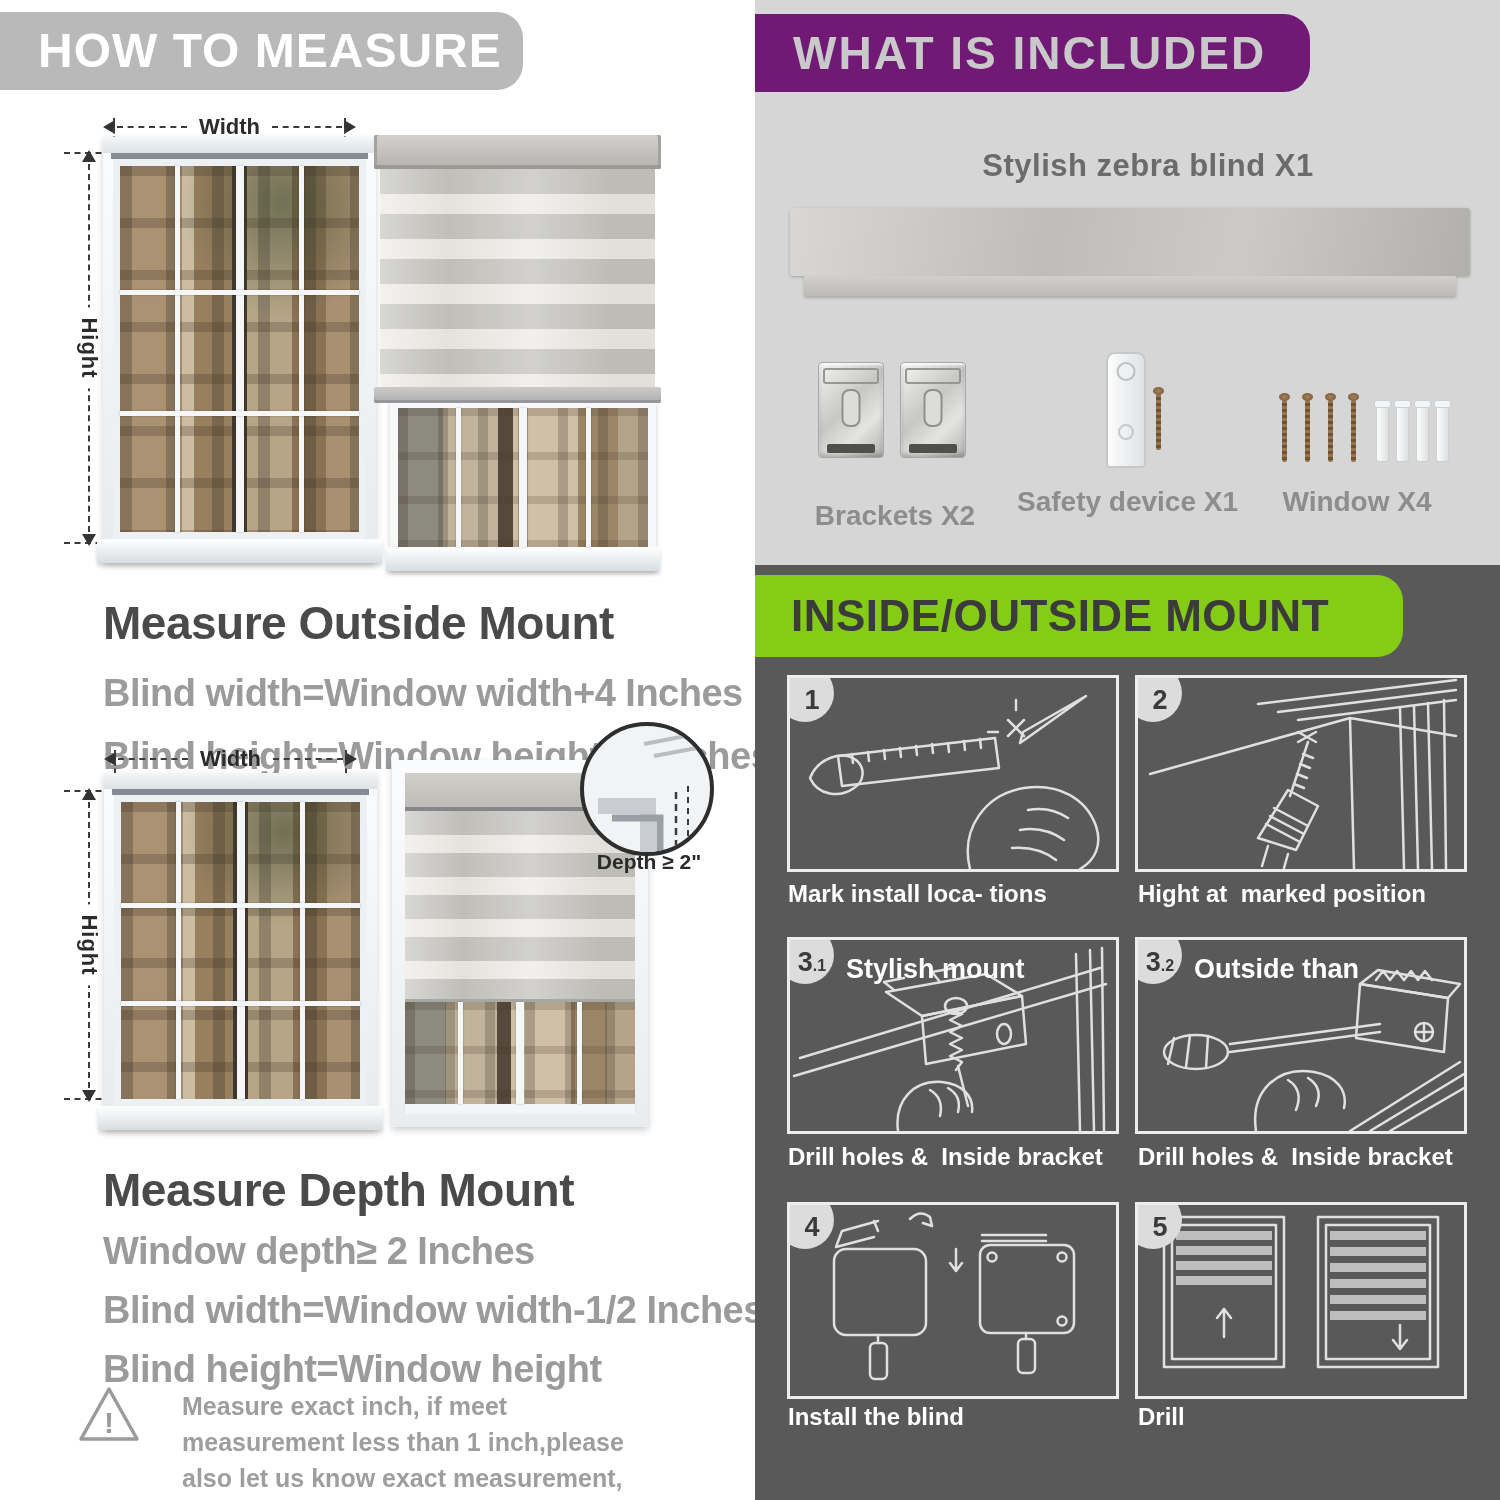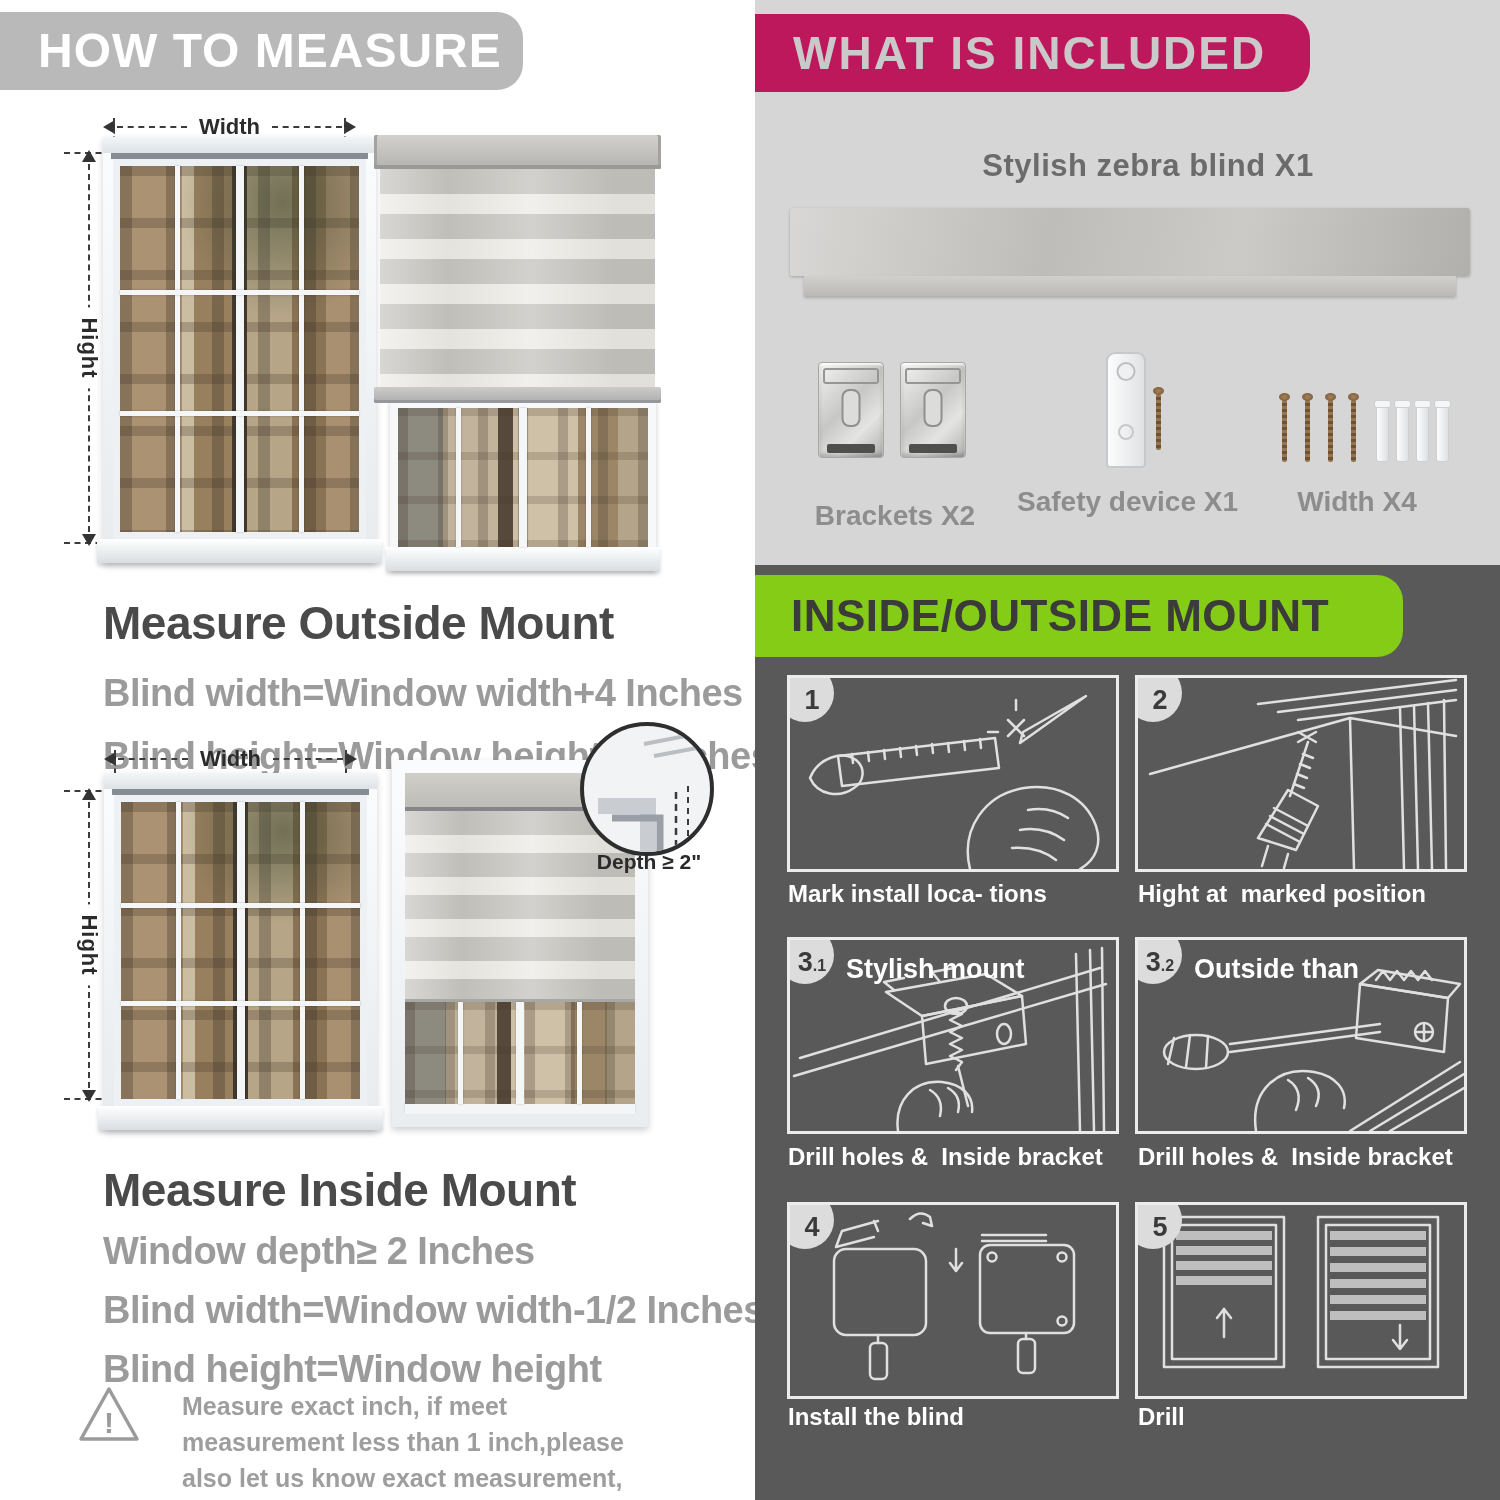--- a/index.html
+++ b/index.html
@@ -72,21 +72,21 @@
   .window2 .photo{flex:1}
   .w2-bottom{height:10px;background:#f3f5f7;flex:none;box-shadow:0 -1px 2px rgba(0,0,0,.12)}
   
   .depth-circle{width:126px;height:126px;border-radius:50%;border:4px solid #2e2e2e;background:#f2f3f5;overflow:hidden}
   .depth-label{font-weight:bold;font-size:21px;color:#2a2a2a;text-align:center}
   
   .warn-text{font-weight:bold;font-size:25px;line-height:36px;color:#9e9e9e}
   
   .light-panel{left:755px;top:0;width:745px;height:565px;background:#d6d6d6}
   .dark-panel{left:755px;top:565px;width:745px;height:935px;background:#595959}
-  .included-hd{left:755px;top:14px;width:517px;height:78px;background:#be185d;border-radius:0 26px 26px 0;
+  .included-hd{left:755px;top:14px;width:517px;height:78px;background:#701a75;border-radius:0 26px 26px 0;
       color:#c9c9c9;font-weight:bold;font-size:46px;line-height:78px;padding-left:38px;letter-spacing:2px}
   .product-label{font-weight:bold;font-size:31px;color:#6b6b6b;text-align:center;letter-spacing:.5px}
   .headrail{left:790px;top:208px;width:680px;height:68px;border-radius:3px;
       background:linear-gradient(100deg,#d8d7d5,#bebdb9 38%,#cbcac6 66%,#b1b0ac);box-shadow:0 1px 3px rgba(0,0,0,.25)}
   .headrail::after{content:"";position:absolute;left:14px;right:14px;top:100%;height:20px;
       background:linear-gradient(#d1d0cd,#bbbab6);box-shadow:0 2px 3px rgba(0,0,0,.2)}
   .item-label{font-weight:bold;font-size:28px;color:#8d8d8d;text-align:center;white-space:nowrap}
   .bracket{width:64px;height:94px;border:1px solid #a7a7a5;border-radius:4px;
       background:linear-gradient(135deg,#f4f4f2,#c7c7c5 45%,#e4e4e2 70%,#b0b0ae);
       box-shadow:inset 0 2px 2px rgba(255,255,255,.8), inset 0 -3px 4px rgba(0,0,0,.22)}
@@ -232,21 +232,21 @@
   <svg viewBox="0 0 126 126" width="126" height="126">
     <path d="M14,80 H64 V126" fill="none" stroke="#c9cdd1" stroke-width="16"></path>
     <path d="M28,92 H76 V126" fill="none" stroke="#9aa0a6" stroke-width="7"></path>
     <path d="M60,18 L122,6 M70,30 L124,20" fill="none" stroke="#b9bec3" stroke-width="4"></path>
     <path d="M92,66 V122" stroke="#3a3a3a" stroke-width="2.5" stroke-dasharray="7 5" fill="none"></path>
     <path d="M104,60 V122" stroke="#3a3a3a" stroke-width="2" stroke-dasharray="6 5" fill="none"></path>
   </svg>
 </div>
 <div class="abs depth-label" style="left:586px;top:850px;width:126px">Depth ≥ 2"</div>
 
-<div class="abs sec-title" style="left:103px;top:1163px">Measure Inside Mount</div>
+<div class="abs sec-title" style="left:103px;top:1163px">Measure Depth Mount</div>
 <div class="abs formula" style="left:103px;top:1230px">Window depth≥ 2 Inches</div>
 <div class="abs formula" style="left:103px;top:1289px">Blind width=Window width-1/2 Inches</div>
 <div class="abs formula" style="left:103px;top:1348px">Blind height=Window height</div>
 
 <div class="abs" style="left:78px;top:1385px;width:62px;height:58px">
   <svg viewBox="0 0 62 58" width="62" height="58">
     <polygon points="31,4 59,54 3,54" fill="none" stroke="#9b9b9b" stroke-width="3.5" stroke-linejoin="round"></polygon>
     <text x="31" y="48" text-anchor="middle" font-size="30" font-weight="bold" fill="#9b9b9b" font-family="Liberation Sans, sans-serif">!</text>
   </svg>
 </div>
@@ -272,21 +272,21 @@
 <div class="abs item-label" style="left:1015px;top:486px;width:225px">Safety device X1</div>
 
 <div class="abs screw" style="left:1282px;top:400px"></div>
 <div class="abs screw" style="left:1305px;top:400px"></div>
 <div class="abs screw" style="left:1328px;top:400px"></div>
 <div class="abs screw" style="left:1351px;top:400px"></div>
 <div class="abs anchor" style="left:1376px;top:404px"></div>
 <div class="abs anchor" style="left:1396px;top:404px"></div>
 <div class="abs anchor" style="left:1416px;top:404px"></div>
 <div class="abs anchor" style="left:1436px;top:404px"></div>
-<div class="abs item-label" style="left:1262px;top:486px;width:190px">Width X4</div>
+<div class="abs item-label" style="left:1262px;top:486px;width:190px">Window X4</div>
 
 <div class="abs dark-panel"></div>
 <div class="abs mount-hd">INSIDE/OUTSIDE MOUNT</div>
 
 <div class="abs stepbox" style="left:787px;top:675px">
   <svg class="art" viewBox="0 0 326 191">
     <g class="ln">
       <path d="M48,78 L205,60 L209,90 L52,108 Z"></path>
       <path d="M62,76 l1,9 M78,74 l1,9 M94,72 l1,9 M110,70 l1,9 M126,68 l1,9 M142,66 l1,9 M158,65 l1,9 M174,63 l1,9 M190,61 l1,9"></path>
       <path d="M218,42 l16,16 M234,42 l-16,16 M226,32 v-10 M208,54 h-10"></path>

